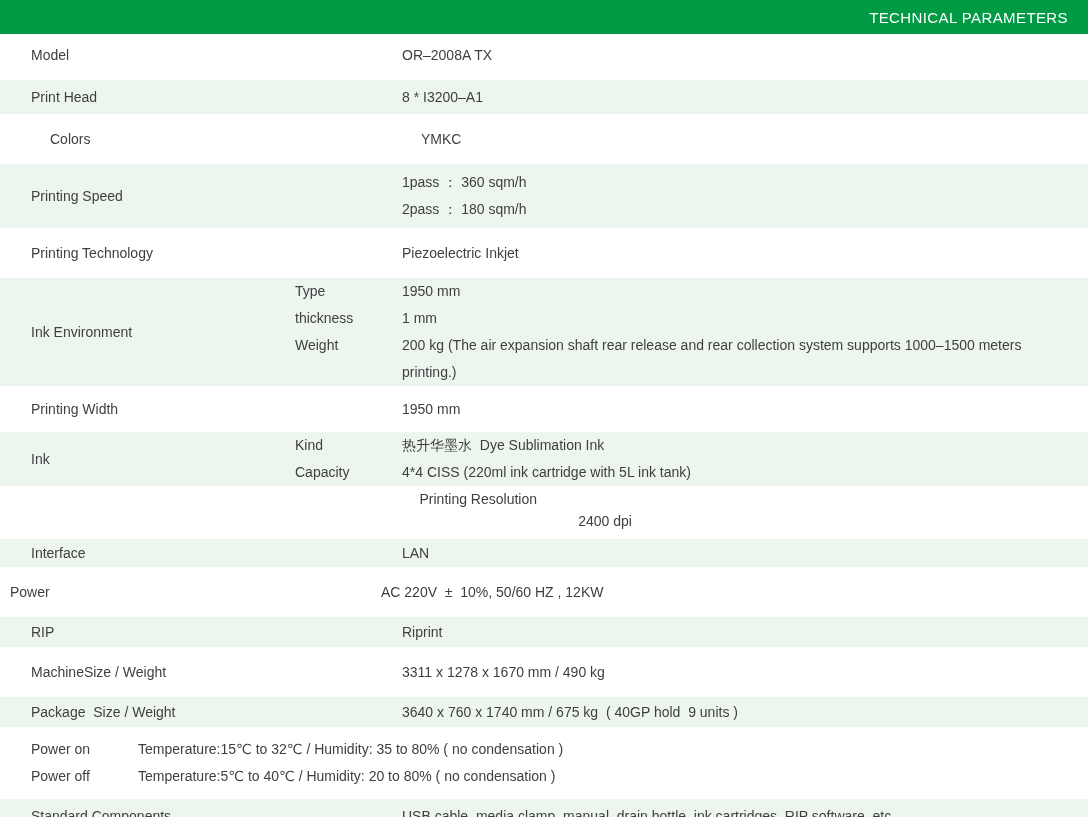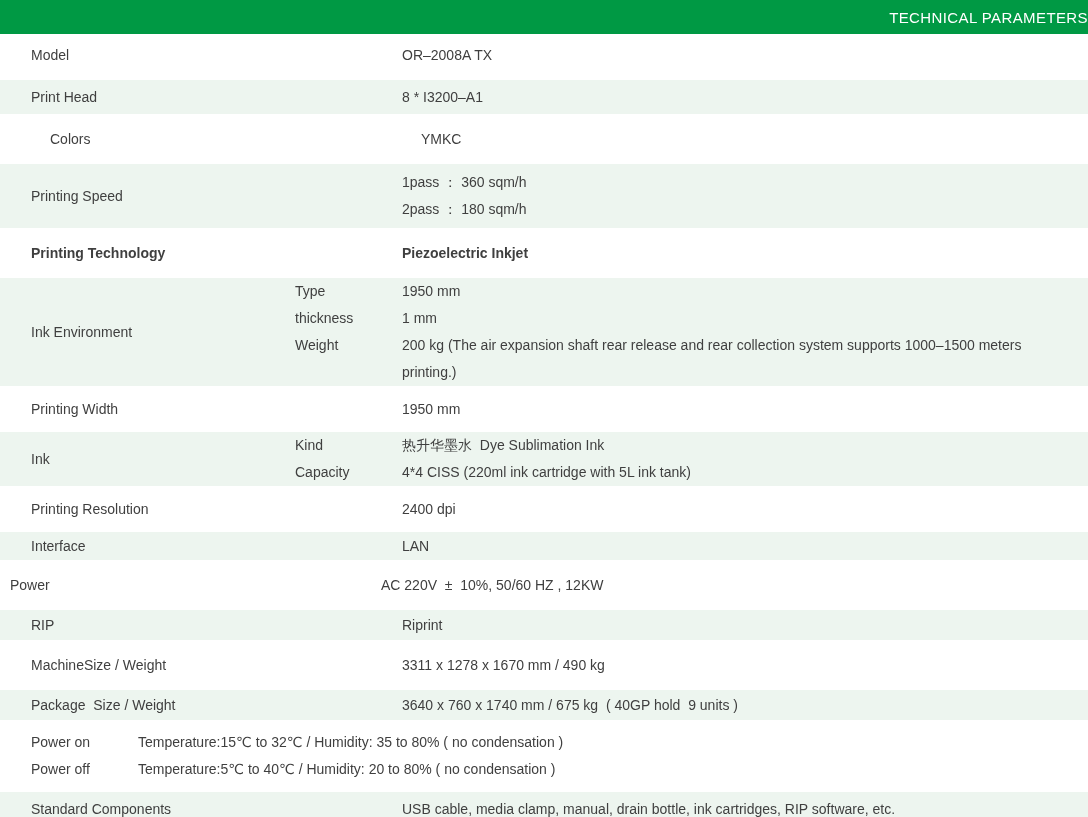--- a/index.html
+++ b/index.html
@@ -16,20 +16,21 @@
     background:var(--page-bg);
     font-family:"Liberation Sans","DejaVu Sans",sans-serif;
     color:var(--text);
     font-size:14px;
   }
   .page{ width:1088px; height:817px; }
   .header{
     height:34px;
     background:var(--header-bg);
     display:flex; align-items:center; justify-content:flex-end;
+    padding-right:20px;
   }
   .header-title{
     color:var(--header-text);
     font-size:15px;
     letter-spacing:0.4px;
   }
   .table{ width:100%; }
   .row{
     display:flex; align-items:center;
     padding:0 16px 0 31px;
@@ -46,25 +47,25 @@
   }
   .lines{ flex:1; min-width:0; }
   .line{ display:flex; line-height:27px; }
   .sub{ width:107px; flex:none; white-space:pre-wrap; }
   .value{ flex:1; white-space:pre-wrap; }
   
   .row:nth-child(1){ min-height:42px; }
   .row:nth-child(2){ min-height:42px; }
   .row:nth-child(3){ min-height:42px;margin-left:19px; }
   .row:nth-child(4){ min-height:72px; }
-  .row:nth-child(5){ min-height:42px;font-weight:bold; }
+  .row:nth-child(5){ min-height:42px; }
   .row:nth-child(6){ min-height:94px; }
   .row:nth-child(7){ min-height:38px; }
   .row:nth-child(8){ min-height:60px; }
-  .row:nth-child(9){ min-height:38px; }
+  .row:nth-child(9){ min-height:38px;flex-direction:column; }
   .row:nth-child(10){ min-height:36px; }
   .row:nth-child(11){ min-height:42px;padding-left:10px; }
   .row:nth-child(12){ min-height:38px; }
   .row:nth-child(13){ min-height:42px; }
   .row:nth-child(14){ min-height:38px; }
   .row:nth-child(15){ min-height:64px; }
   .row:nth-child(16){ min-height:42px; }
 </style>
 </head>
 <body>

